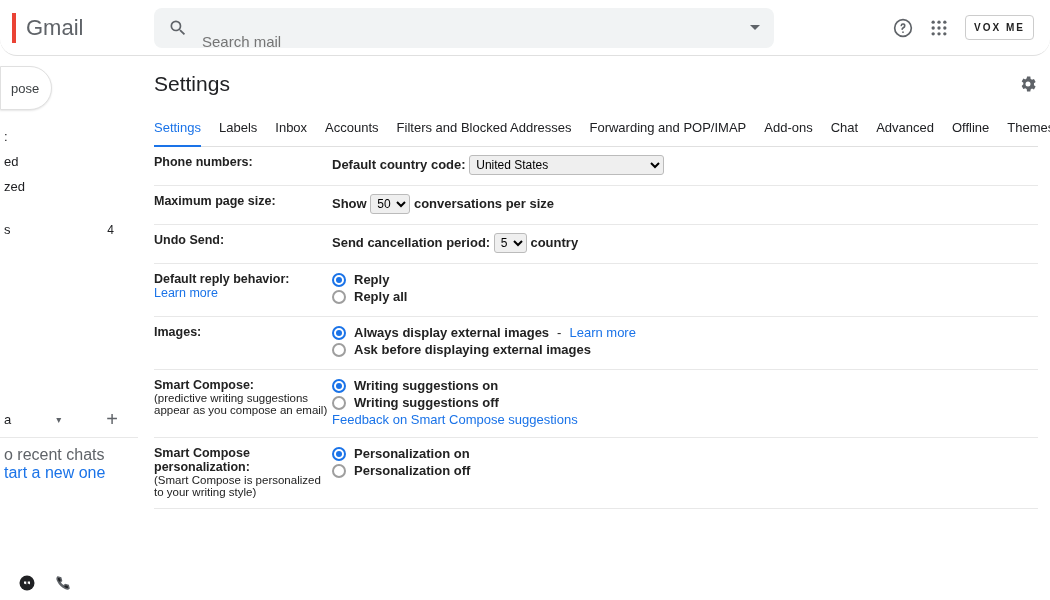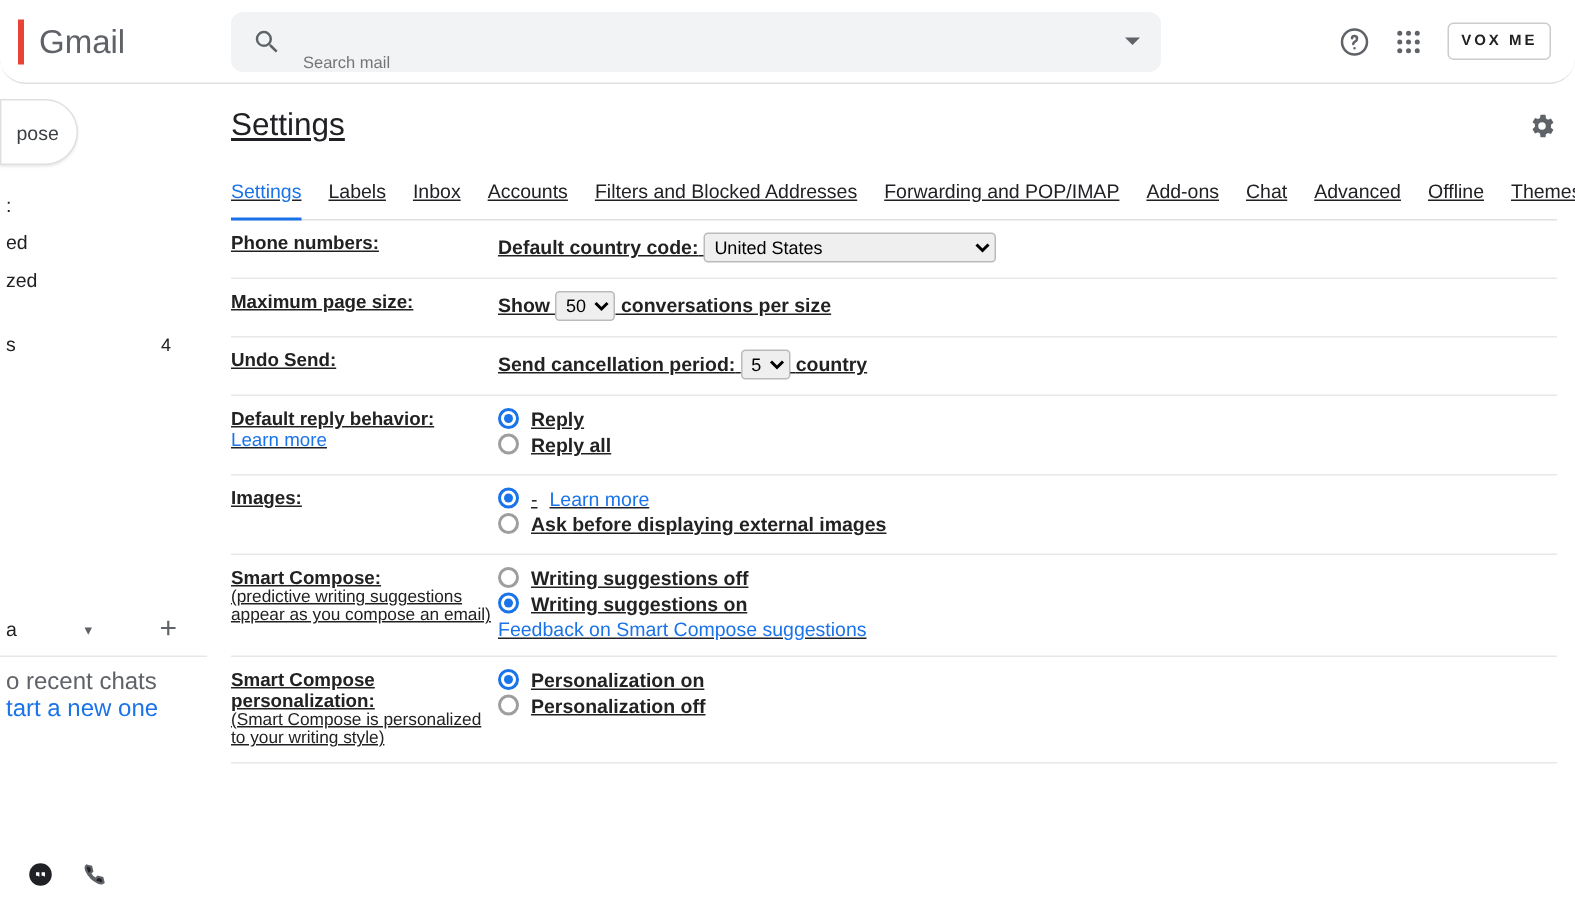--- a/index.html
+++ b/index.html
@@ -3,59 +3,59 @@
 <meta charset="utf-8">
 <style>
 * { box-sizing: border-box; margin: 0; padding: 0; }
 body { font-family: Arial, sans-serif; font-size: 13px; color: #202124; background: #fff; overflow: hidden; width: 1050px; height: 600px; }
 
 .header { display: flex; align-items: center; height: 56px; border-bottom: 1px solid #e0e0e0; padding: 0 8px; border-radius: 17px; }
 .logo-area { display: flex; align-items: center; width: 138px; padding-left: 4px; }
 .gmail-logo-bar { width: 4px; height: 30px; background: #ea4335; margin-right: 10px; }
 .gmail-text { font-size: 22px; color: #5f6368; font-family: Arial; }
 .search-box { flex: 1; max-width: 620px; height: 40px; background: #f1f3f4; border-radius: 8px; display: flex; align-items: center; padding: 0 14px; margin-left: 8px; }
-.search-box input { flex: 1; border: none; background: transparent; font-size: 11px; outline: none; color: #5f6368; margin-top: 28px; }
+.search-box input { flex: 1; border: none; background: transparent; font-size: 15px; outline: none; color: #5f6368; margin-top: 28px; }
 .search-icon { width: 20px; height: 20px; margin-right: 14px; fill: #5f6368; }
 .dropdown-caret { width: 0; height: 0; border-left: 5px solid transparent; border-right: 5px solid transparent; border-top: 5px solid #5f6368; }
 .header-right { display: flex; align-items: center; gap: 16px; margin-left: auto; padding-right: 8px; }
 .help-icon, .apps-icon { width: 20px; height: 20px; fill: #5f6368; cursor: pointer; }
 .vox-badge { border: 1px solid #ccc; border-radius: 4px; padding: 6px 8px; font-size: 10px; letter-spacing: 2px; font-weight: bold; color: #222; }
 
 .body-area { display: flex; height: 544px; }
 .sidebar { width: 138px; padding-top: 10px; position: relative; }
 .compose-btn { background: #fff; border: 1px solid #e0e0e0; border-radius: 0 22px 22px 0; height: 44px; width: 52px; display: flex; align-items: center; box-shadow: 0 1px 2px rgba(0,0,0,0.1); margin-bottom: 14px; padding-left: 10px; font-size: 13px; color: #3c4043; overflow: hidden; }
 .side-item { padding: 5px 0 5px 4px; font-size: 13px; color: #202124; display: flex; justify-content: space-between; align-items: center; }
 .side-count { color: #202124; font-size: 12px; padding-right: 24px; }
 .side-sep { height: 18px; }
 .expand-row { display: flex; align-items: center; justify-content: space-between; padding: 6px 20px 6px 4px; border-bottom: 1px solid #e8e8e8; margin-top: 160px; }
 .plus-icon { font-size: 20px; color: #5f6368; }
 .chats-area { padding: 8px 4px; font-size: 16px; color: #5f6368; }
 .chats-link { color: #1a73e8; }
 .bottom-icons { position: absolute; bottom: 0; left: 0; display: flex; gap: 18px; padding: 8px 18px; }
 .bi { width: 18px; height: 18px; fill: #202124; }
 
-.main { flex: 1; padding: 16px 12px 0 16px; overflow-y: auto; position: relative; text-decoration: underline; }
+.main { flex: 1; padding: 16px 12px 0 16px; overflow-y: auto; position: relative; }
 .settings-header { display: flex; align-items: center; justify-content: space-between; }
 .settings-title { font-size: 21px; color: #202124; font-weight: 400; }
 .gear-icon { width: 20px; height: 20px; fill: #5f6368; }
 
 .tabs { display: flex; gap: 18px; border-bottom: 1px solid #e0e0e0; margin-top: 14px; font-size: 13px; }
 .tab { padding: 10px 0 10px 0; color: #202124; cursor: pointer; white-space: nowrap; }
 .tab.active { color: #1a73e8; border-bottom: 2px solid #1a73e8; margin-bottom: -1px; font-weight: 500; }
 
 .settings-table { width: 100%; }
 .setting-row { display: flex; border-bottom: 1px solid #e8e8e8; padding: 8px 0 10px 0; }
 .setting-label { width: 178px; font-size: 12.5px; font-weight: bold; color: #222; }
 .setting-sublabel { font-weight: normal; font-size: 11.5px; color: #222; }
 .setting-body { flex: 1; font-size: 13px; color: #222; }
 .bold { font-weight: bold; }
 .link { color: #1a73e8; cursor: pointer; }
 .setting-body select { font-size: 12px; background: #efefef; border: 1px solid #bbb; border-radius: 3px; padding: 1px 2px; }
 .setting-body .line { margin-bottom: 2px; }
-.radio-row { display: flex; align-items: flex-start; gap: 8px; margin-bottom: 2px; }
+.radio-row { display: flex; align-items: flex-end; gap: 8px; margin-bottom: 2px; }
 .radio { appearance: none; width: 14px; height: 14px; border: 2px solid #9e9e9e; border-radius: 50%; position: relative; }
 .radio:checked { border-color: #1a73e8; }
 .radio:checked::after { content: ''; position: absolute; width: 6px; height: 6px; background: #1a73e8; border-radius: 50%; top: 2px; left: 2px; }
 </style>
 </head>
 <body>
 
 <div class="header">
   <div class="logo-area">
     <div class="gmail-logo-bar"></div>
@@ -191,43 +191,44 @@
               <span class="bold">Reply all</span>
             </div>
         </div>
       </div>
 
       <div class="setting-row">
         <div class="setting-label">Images:</div>
         <div class="setting-body">
           <div class="radio-row">
               <input type="radio" class="radio" checked="" style="">
+              <span class="bold">Always display external images</span>
               <span> - </span>
               <span class="link">Learn more</span>
             </div>
           <div class="radio-row">
               <input type="radio" class="radio" style="">
               <span class="bold">Ask before displaying external images</span>
             </div>
         </div>
       </div>
 
       <div class="setting-row">
         <div class="setting-label">
           <div>Smart Compose:</div>
           <div class="setting-sublabel">(predictive writing suggestions appear as you compose an email)</div>
         </div>
         <div class="setting-body">
           <div class="radio-row">
+              <input type="radio" class="radio" checked="" style="">
+              <span class="bold">Writing suggestions on</span>
+            </div>
+          <div class="radio-row">
               <input type="radio" class="radio" style="">
               <span class="bold">Writing suggestions off</span>
-            </div>
-          <div class="radio-row">
-              <input type="radio" class="radio" checked="" style="">
-              <span class="bold">Writing suggestions on</span>
             </div>
           <div class="link">Feedback on Smart Compose suggestions</div>
         </div>
       </div>
 
       <div class="setting-row">
         <div class="setting-label">
           <div>Smart Compose personalization:</div>
           <div class="setting-sublabel">(Smart Compose is personalized to your writing style)</div>
         </div>

